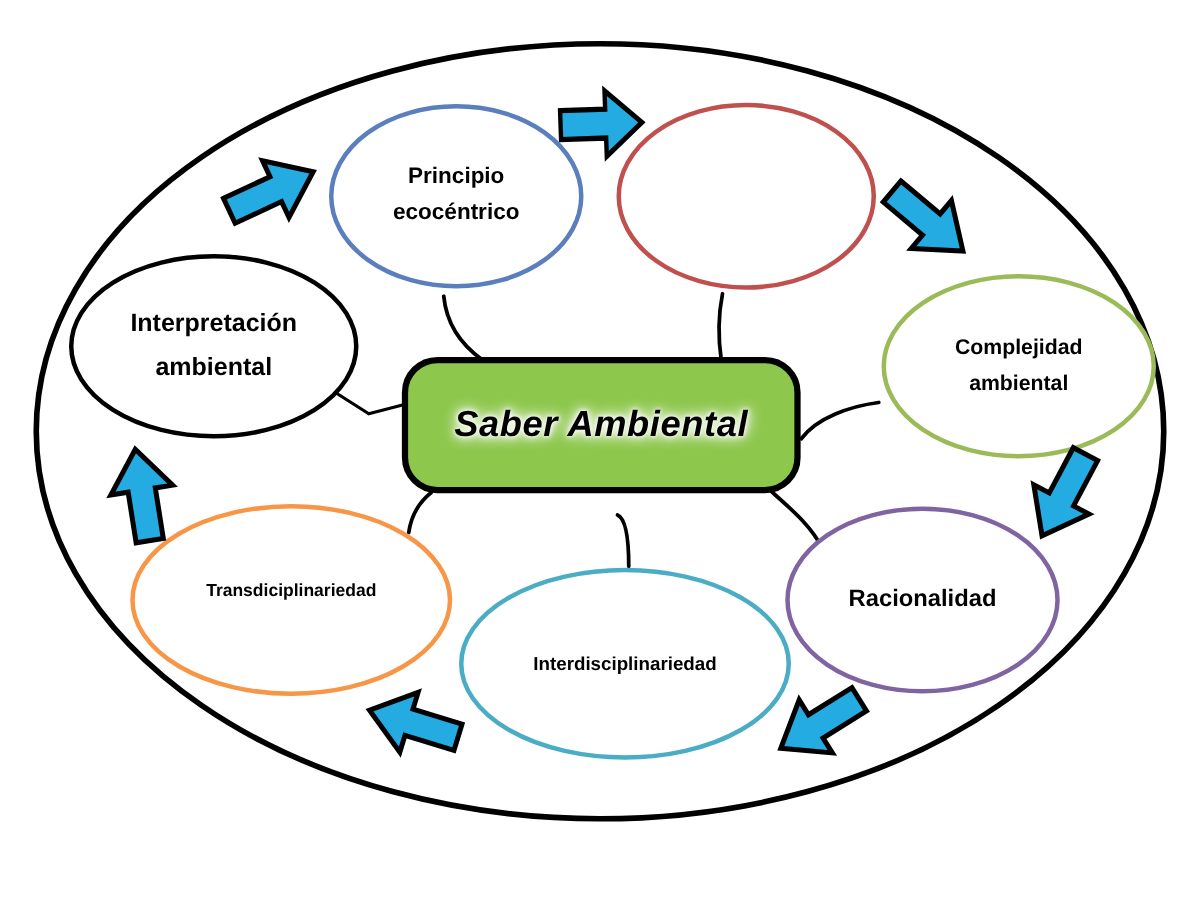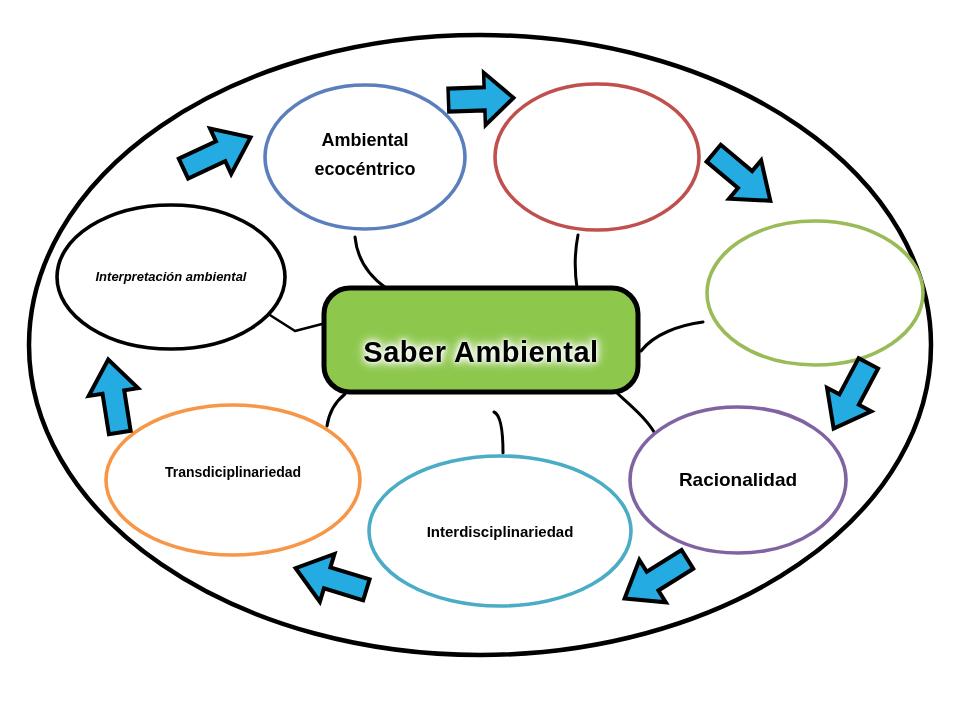--- a/index.html
+++ b/index.html
@@ -11,24 +11,25 @@
   .node-label{
     position:absolute;display:flex;align-items:center;justify-content:center;
     text-align:center;font-weight:bold;color:#000;pointer-events:none;
   }
   .lbl-principio      {left:275px;top:110px;width:180px;height:90px;font-size:18px;line-height:1.6;}
   .lbl-relacion       {left:507px;top:117px;width:180px;height:80px;font-size:15px;line-height:1.75;}
   .lbl-complejidad    {left:725px;top:253px;width:180px;height:80px;font-size:17px;line-height:1.7;}
   .lbl-racionalidad   {left:648px;top:455px;width:180px;height:50px;font-size:19px;}
   .lbl-interdisc      {left:390px;top:511px;width:220px;height:40px;font-size:15px;}
   .lbl-transdisc      {left:133px;top:452px;width:200px;height:40px;font-size:14px;}
-  .lbl-interpretacion {left:81px;top:242px;width:180px;height:70px;font-size:13px;line-height:1.75;font-style:italic;}
+  .lbl-interpretacion {left:81px;top:242px;width:180px;height:70px;font-size:20px;line-height:1.75;}
   .lbl-center{
-    left:324px;top:300px;width:314px;height:104px;font-size:29px;letter-spacing:0.5px;
+    left:324px;top:288px;width:314px;height:104px;font-size:29px;letter-spacing:0.5px;
     text-shadow:0 0 3px #fff,0 0 6px #fff,0 0 10px #fff,0 0 14px #fff;
+    font-style:italic;
   }
 </style>
 </head>
 <body>
 
 <div id="stage">
 
   <svg id="shapes" viewBox="0 0 960 720">
 
     <ellipse cx="480" cy="345" rx="451" ry="310" fill="none" stroke-width="4.5" stroke="#000000"></ellipse>
@@ -57,20 +58,21 @@
       <polygon points="-37,-11 4,-11 4,-25 37,0 4,25 4,11 -37,11" transform="translate(217,153) rotate(-25)" fill="#24ABE2"></polygon>
       <polygon points="-37,-11 4,-11 4,-25 37,0 4,25 4,11 -37,11" transform="translate(481,99) rotate(-2) scale(0.88,1.05)" fill="#24ABE2"></polygon>
       <polygon points="-37,-11 4,-11 4,-25 37,0 4,25 4,11 -37,11" transform="translate(742,177) rotate(40)" fill="#24ABE2"></polygon>
       <polygon points="-37,-11 4,-11 4,-25 37,0 4,25 4,11 -37,11" transform="translate(851,396) rotate(118)" fill="#24ABE2"></polygon>
       <polygon points="-37,-11 4,-11 4,-25 37,0 4,25 4,11 -37,11" transform="translate(656,579) rotate(148)" fill="#24ABE2"></polygon>
       <polygon points="-37,-11 4,-11 4,-25 37,0 4,25 4,11 -37,11" transform="translate(331,579) rotate(197)" fill="#24ABE2"></polygon>
       <polygon points="-37,-11 4,-11 4,-25 37,0 4,25 4,11 -37,11" transform="translate(114,396) rotate(-99)" fill="#24ABE2"></polygon>
     </g>
   </svg>
 
-  <div class="node-label lbl-principio">Ambiental ecocéntrico</div>
+  <div class="node-label lbl-principio">Principio ecocéntrico</div>
+  <div class="node-label lbl-complejidad">Complejidad ambiental</div>
   <div class="node-label lbl-racionalidad">Racionalidad</div>
   <div class="node-label lbl-interdisc">Interdisciplinariedad</div>
   <div class="node-label lbl-transdisc">Transdiciplinariedad</div>
   <div class="node-label lbl-interpretacion">Interpretación ambiental</div>
   <div class="node-label lbl-center">Saber Ambiental</div>
 
 </div>
 
 </body></html>

